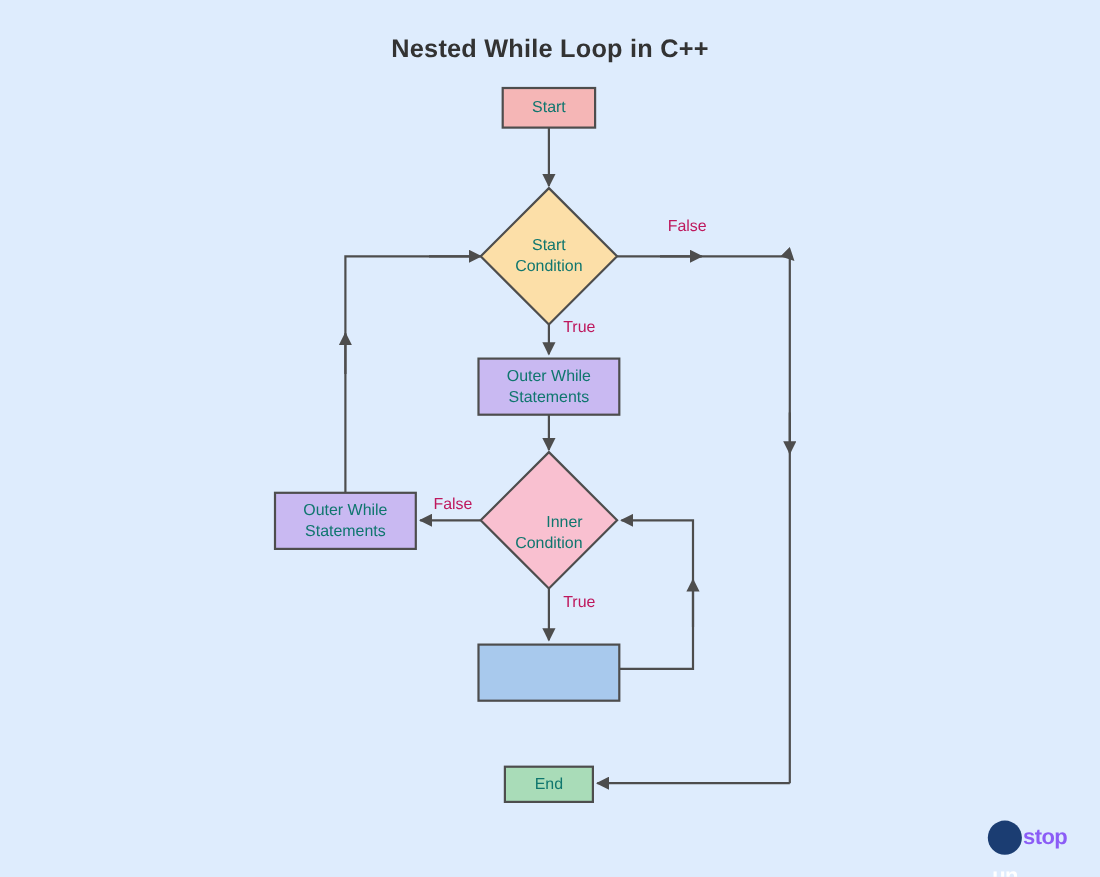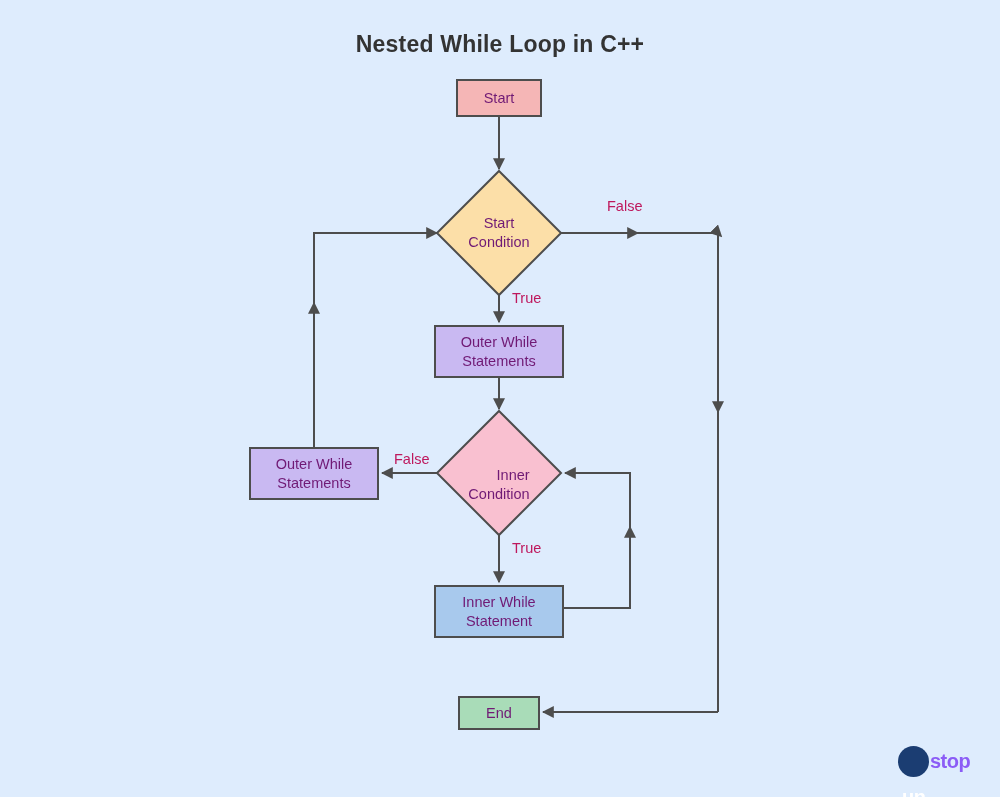--- a/index.html
+++ b/index.html
@@ -38,21 +38,21 @@
     color: #333333;
     letter-spacing: 0.2px;
   }
   .node-label {
     position: absolute;
     display: flex;
     align-items: center;
     justify-content: center;
     text-align: center;
     font-size: 14.5px;
-    color: #701a75;
+    color: #0f766e;
     line-height: 19px;
     pointer-events: none;
     white-space: pre-line;
   }
   .edge-label {
     position: absolute;
     font-size: 14.5px;
     color: #be185d;
     white-space: nowrap;
   }
@@ -163,22 +163,20 @@
 
   <div class="node-label" style="left:435px; top:326px; width:128px; height:51px;">Outer While
 Statements</div>
 
   <div class="node-label" style="left:437px; top:455px; width:124px; height:60px;text-align:right;">Inner
 Condition</div>
 
   <div class="node-label" style="left:250px; top:448px; width:128px; height:51px;">Outer While
 Statements</div>
 
-  <div class="node-label" style="left:435px; top:586px; width:128px; height:51px;">Inner While
-Statement</div>
 
   <div class="node-label" style="left:459px; top:697px; width:80px; height:32px;">End</div>
 
   <div class="edge-label" style="left:607px; top:198px;">False</div>
 
   <div class="edge-label" style="left:512px; top:290px;">True</div>
 
   <div class="edge-label" style="left:394px; top:451px;">False</div>
 
   <div class="edge-label" style="left:512px; top:540px;">True</div>

